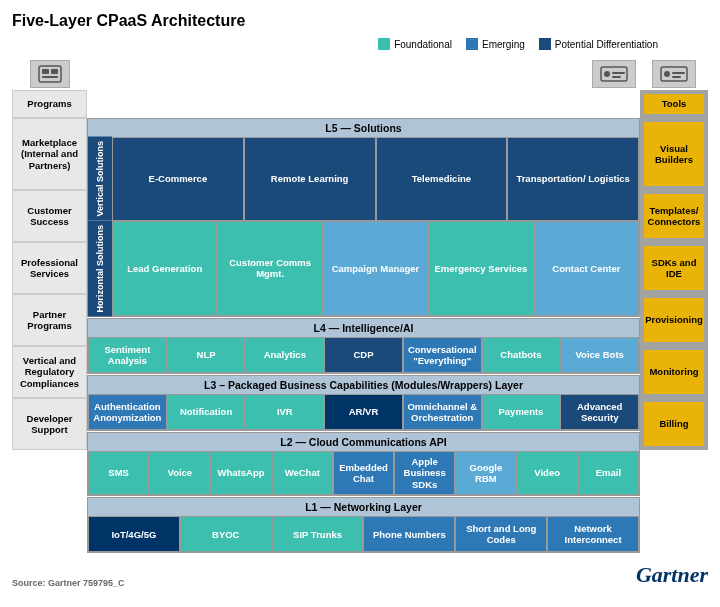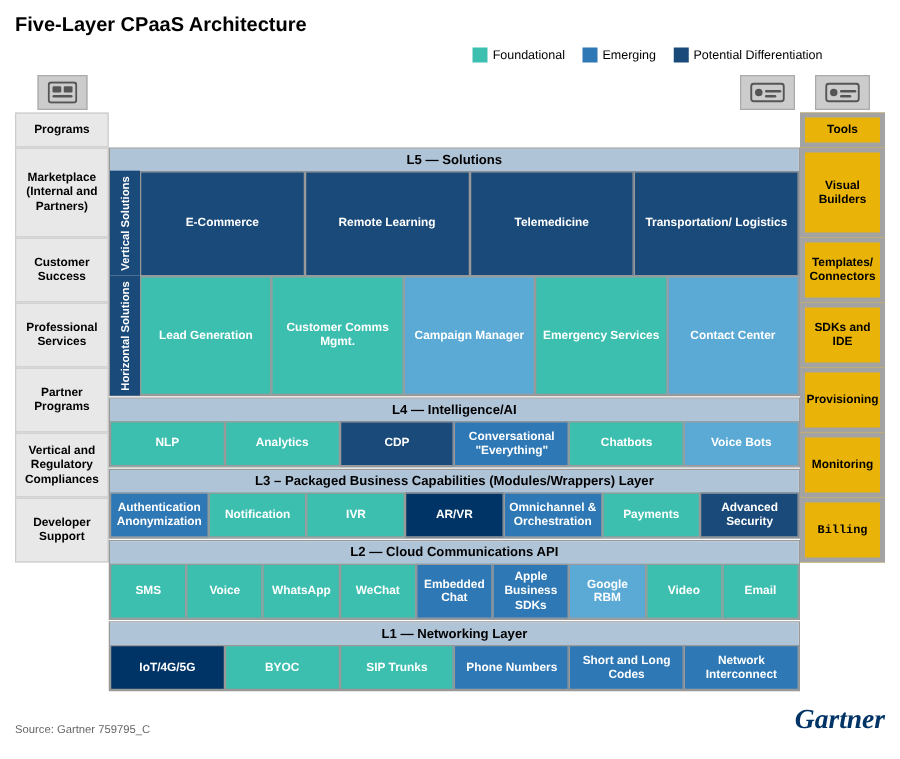--- a/index.html
+++ b/index.html
@@ -137,20 +137,21 @@
       background: #1a4a7a;
       color: #fff;
       min-width: 24px;
       padding: 4px 2px;
     }
 
     .source-text {
       font-size: 9px;
       color: #666;
       margin-top: 20px;
+      font-weight: bold;
     }
     .gartner-logo {
       text-align: right;
       font-size: 22px;
       font-style: italic;
       font-weight: bold;
       color: #003366;
       margin-top: 4px;
       font-family: Georgia, serif;
     }
@@ -251,20 +252,21 @@
           <div class="cell c-blue-light">Campaign Manager</div>
           <div class="cell c-teal">Emergency Services</div>
           <div class="cell c-blue-light">Contact Center</div>
         </div>
       </div>
     </div>
 
     <div class="layer-section">
       <div class="layer-header l4">L4 — Intelligence/AI</div>
       <div class="cells-row">
+        <div class="cell c-teal">Sentiment Analysis</div>
         <div class="cell c-teal">NLP</div>
         <div class="cell c-teal">Analytics</div>
         <div class="cell c-blue-dark">CDP</div>
         <div class="cell c-blue-mid">Conversational "Everything"</div>
         <div class="cell c-teal">Chatbots</div>
         <div class="cell c-blue-light">Voice Bots</div>
       </div>
     </div>
 
     <div class="layer-section">
@@ -319,21 +321,21 @@
             <rect x="12" y="12" width="9" height="2" rx="1" fill="#555"></rect>
           </svg>
       </div>
     </div>
     <div class="tool-item" style="height:28px;">Tools</div>
     <div class="tool-item" style="height:72px;">Visual Builders</div>
     <div class="tool-item" style="height:52px;">Templates/ Connectors</div>
     <div class="tool-item" style="height:52px;">SDKs and IDE</div>
     <div class="tool-item" style="height:52px;">Provisioning</div>
     <div class="tool-item" style="height:52px;">Monitoring</div>
-    <div class="tool-item" style="height:52px;font-family:Liberation Mono, monospace;">Billing</div>
+    <div class="tool-item" style="height:52px;">Billing</div>
   </div>
 
 </div>
 
 <div class="bottom-bar">
   <div class="source-text">Source: Gartner
 759795_C</div>
   <div class="gartner-logo">Gartner</div>
 </div>
 

